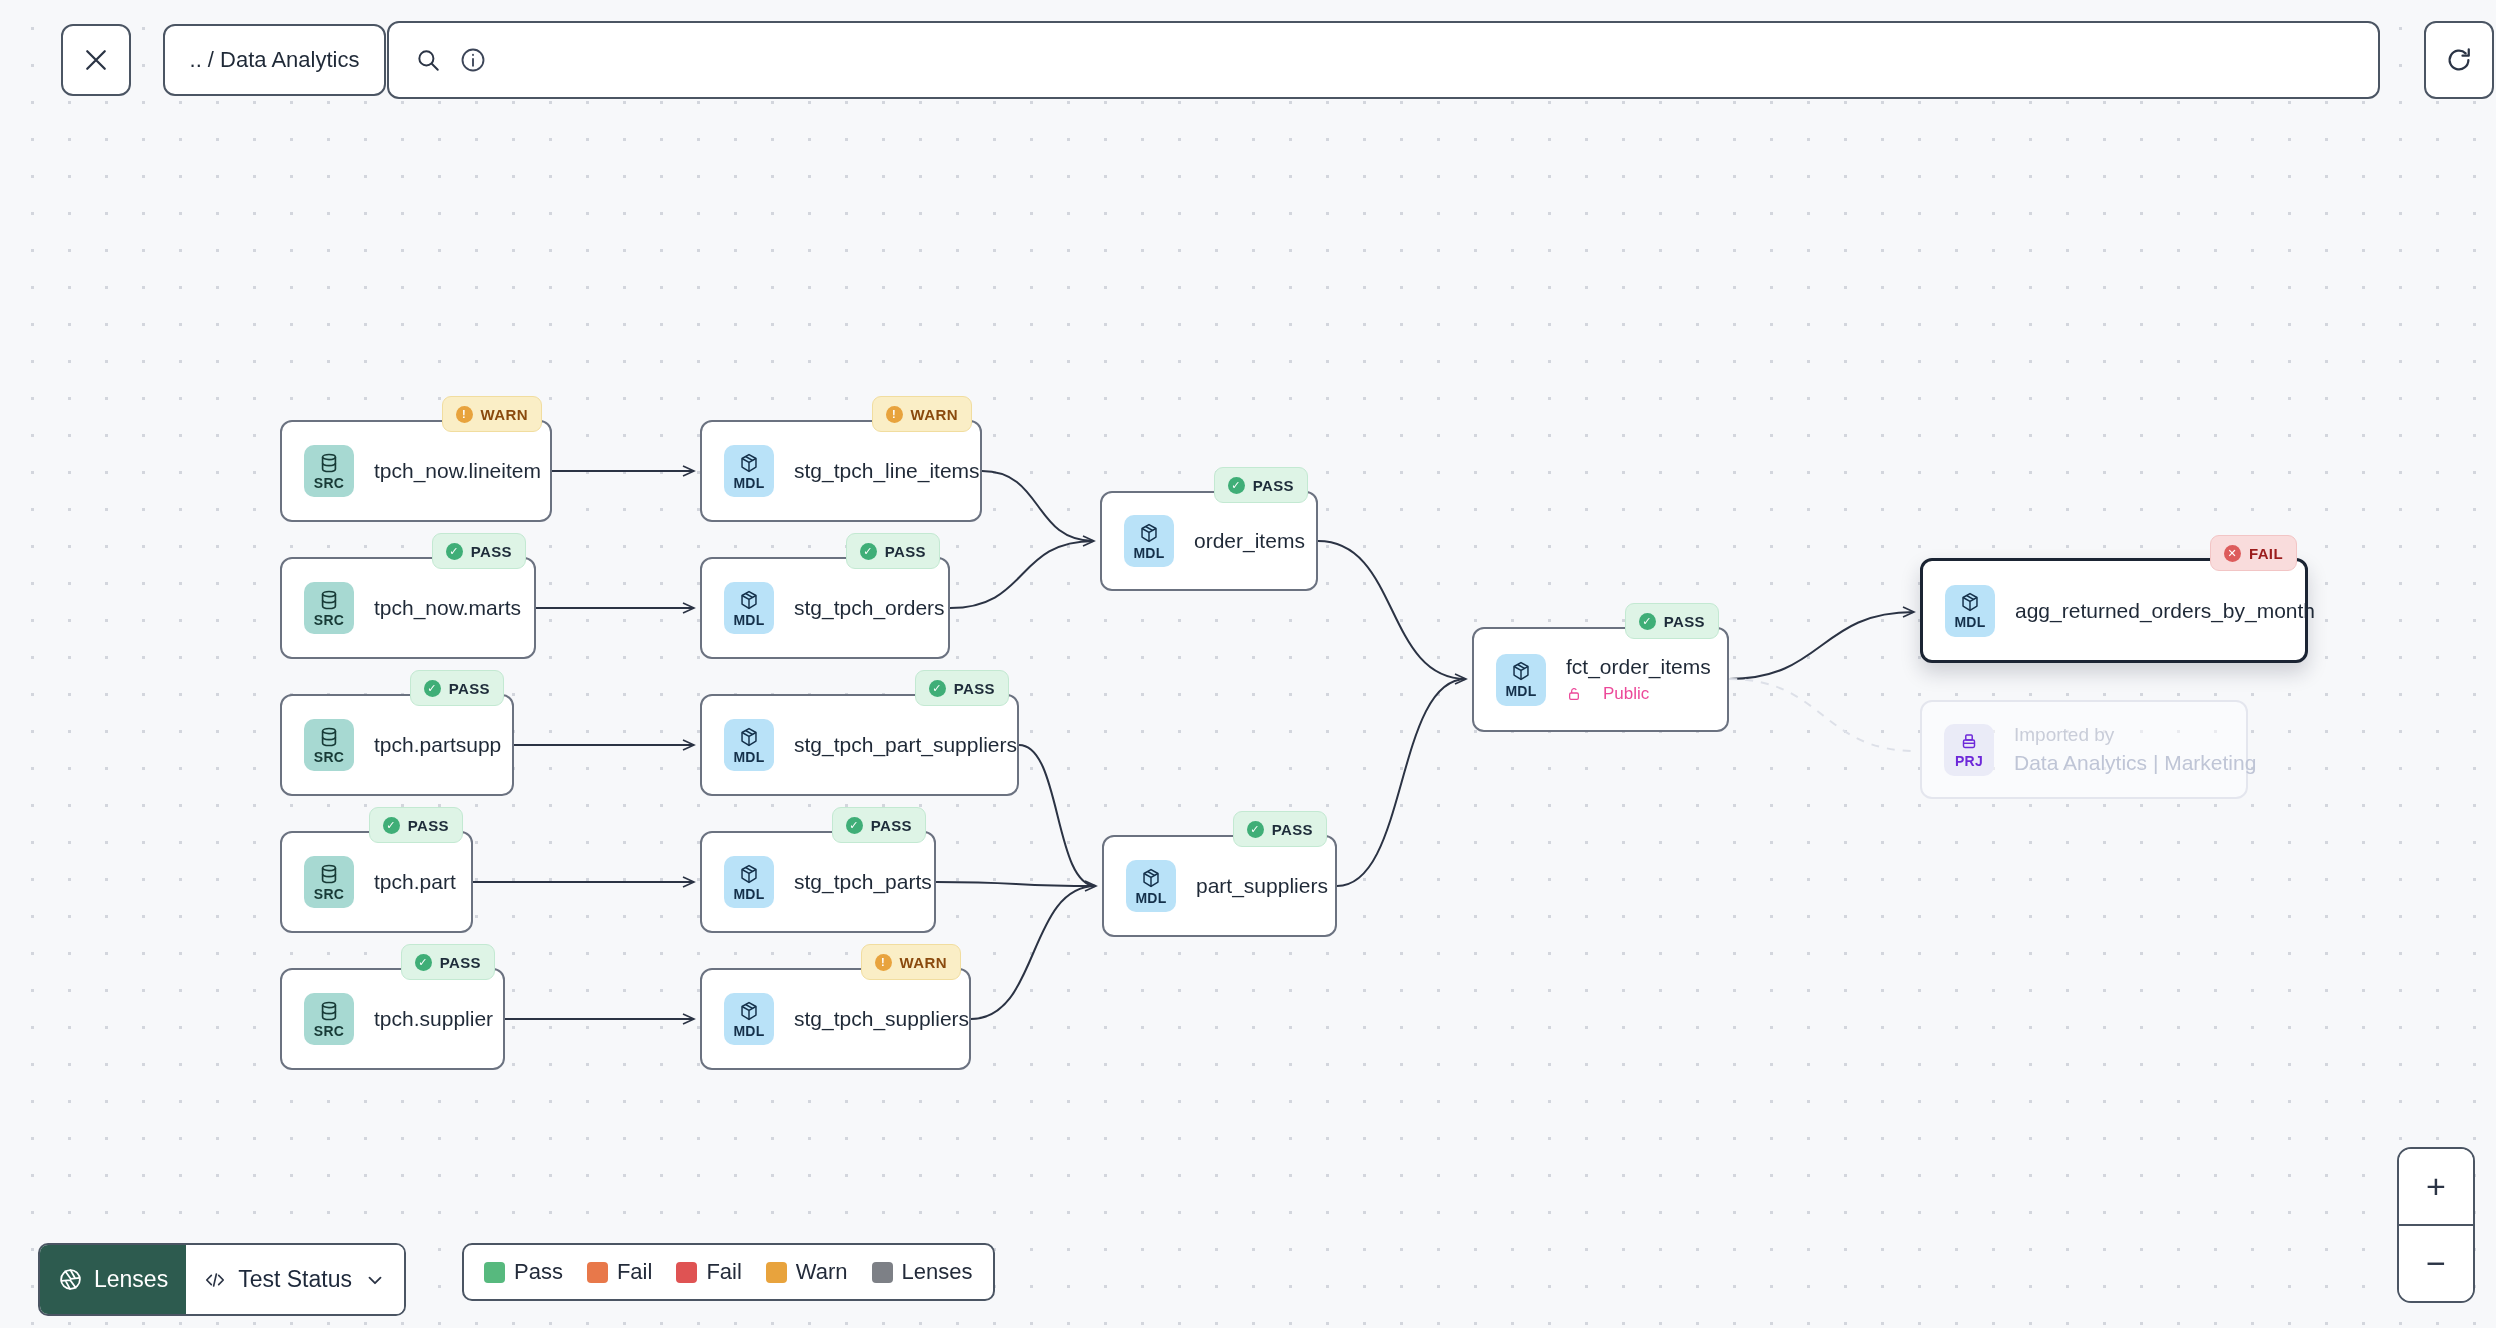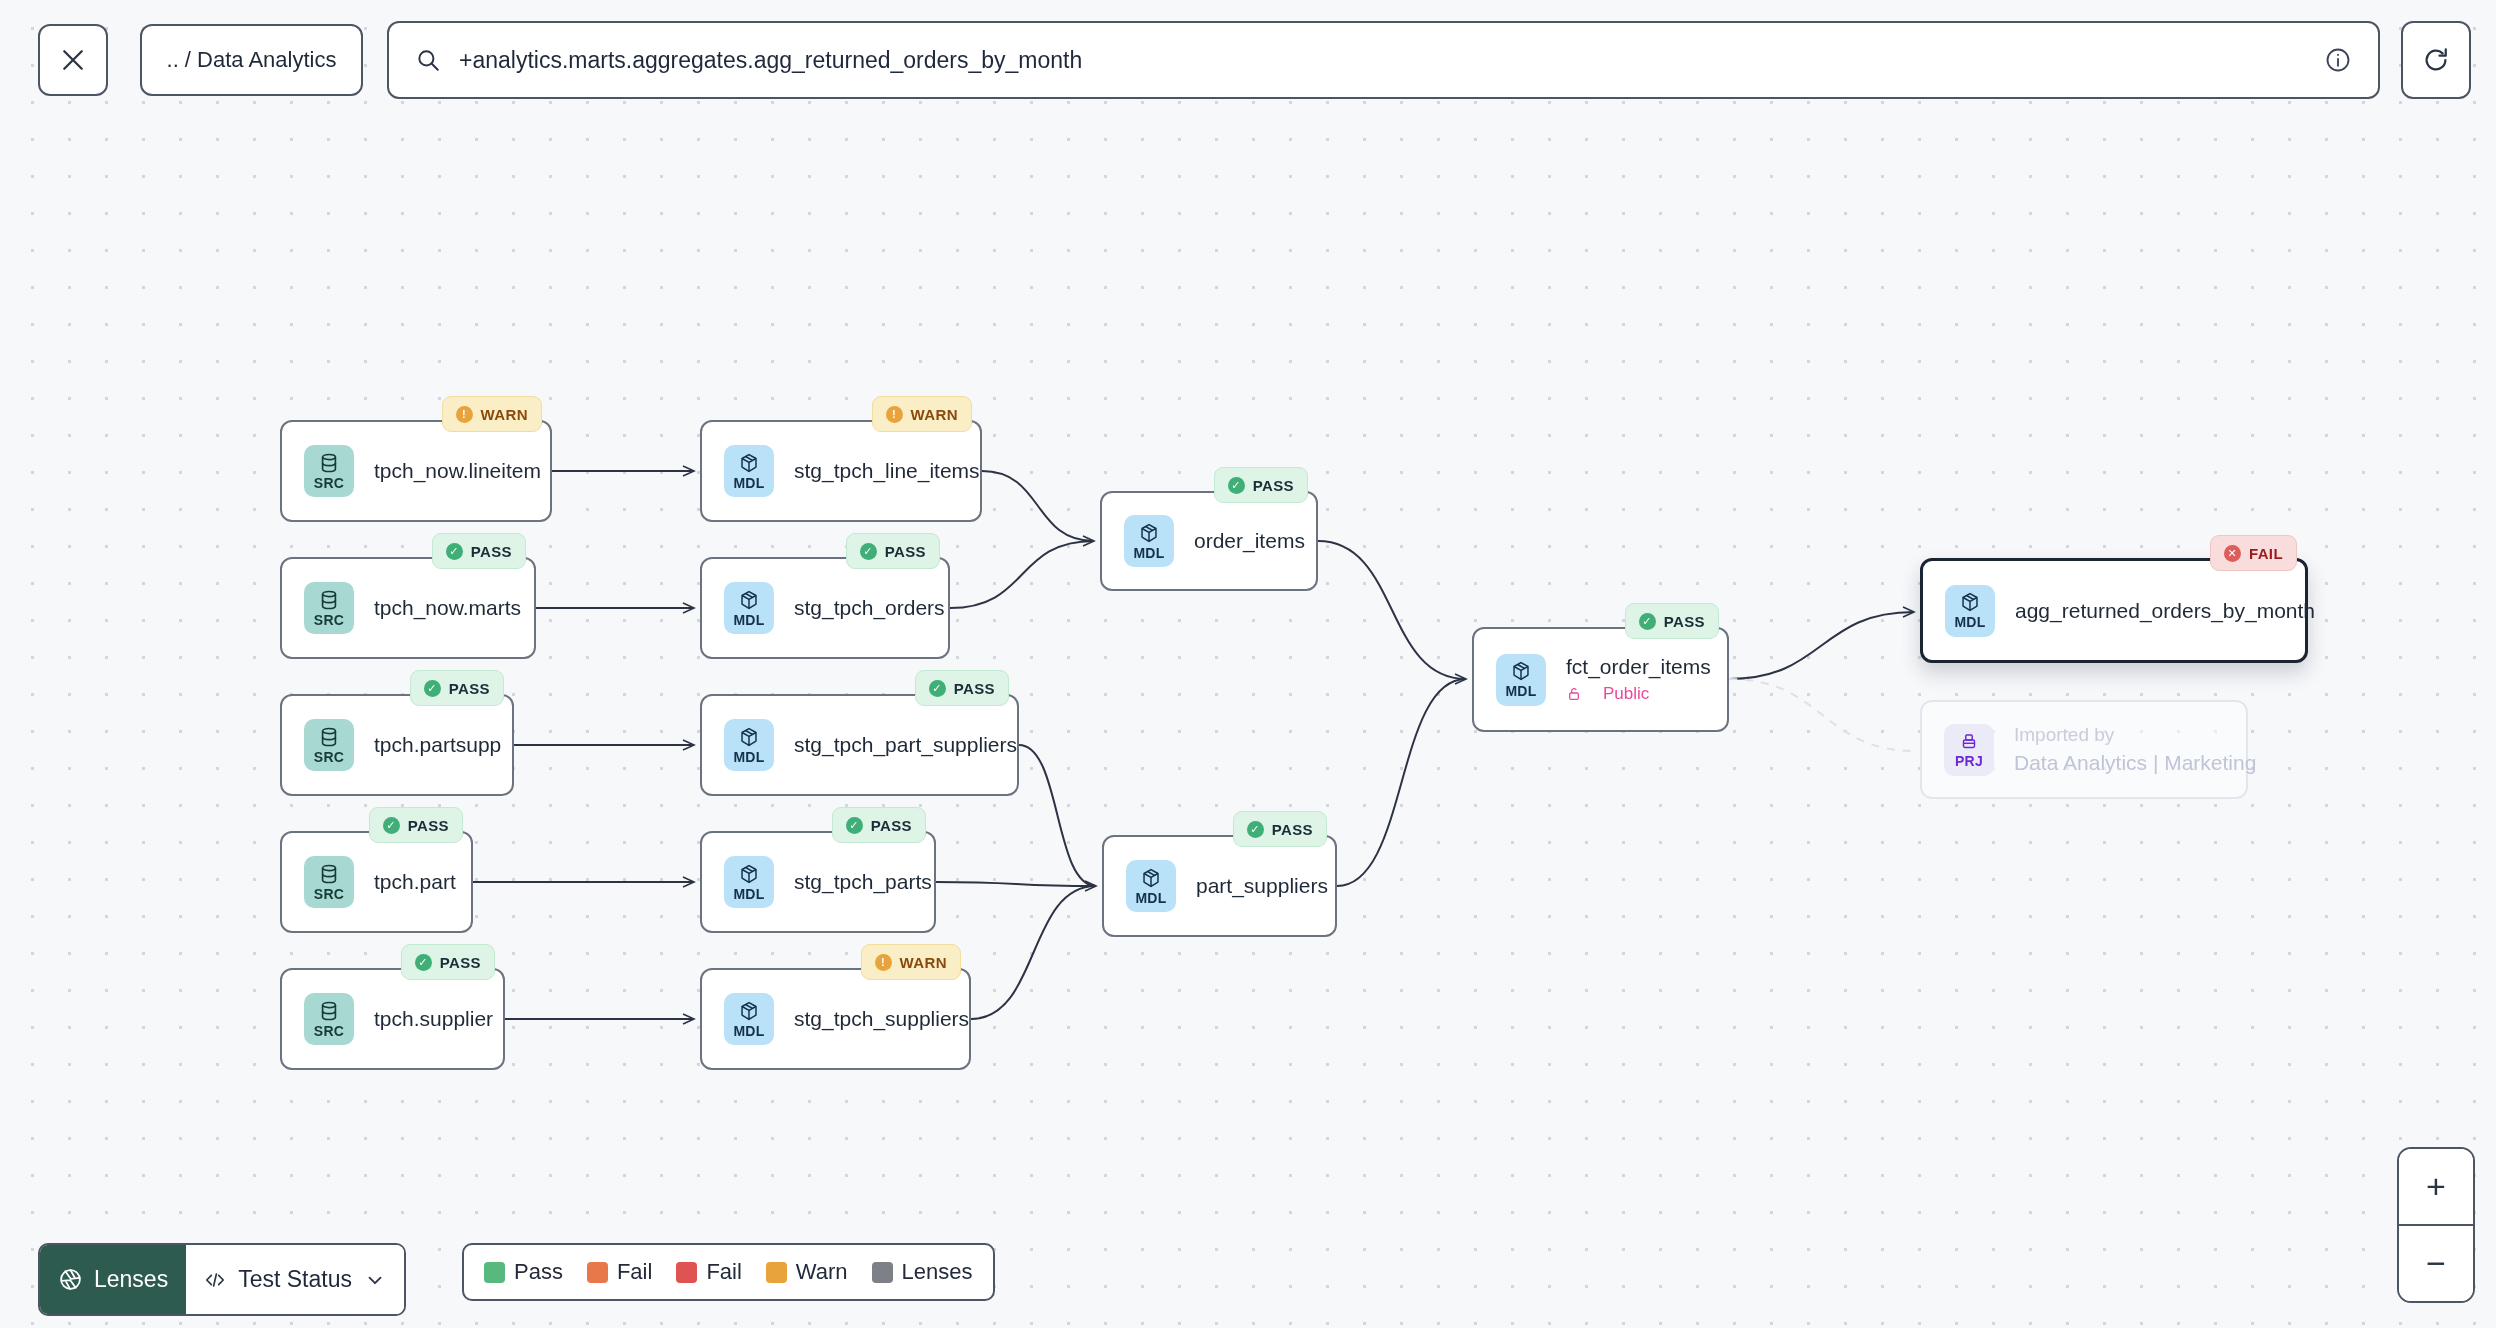--- a/index.html
+++ b/index.html
@@ -10,21 +10,21 @@
     background-color:#f7f8fa;
     background-image:radial-gradient(circle,#d3d6dd 1.7px,transparent 1.8px);
     background-size:37px 37px;
     background-position:14px 10px;
     position:relative;
   }
 
   
   .tb-btn{
     position:absolute; background:#fff; border:2px solid #4b5563; border-radius:12px;
-    display:flex; align-items:center; justify-content:center; cursor:pointer;
+    display:flex; align-items:center; justify-content:center; cursor:pointer;margin-left:23px;
   }
   #close-btn{ left:38px; top:24px; width:70px; height:72px; }
   #breadcrumb-btn{ left:140px; top:24px; width:223px; height:72px; font-size:22px; color:#1f2937; }
   #search-box{
     position:absolute; left:387px; top:21px; width:1993px; height:78px;
     background:#fff; border:2px solid #4b5563; border-radius:12px;
     display:flex; align-items:center; padding:0 26px; gap:18px;
   }
   #search-box input{
     flex:1; border:none; outline:none; font-size:23px; color:#1e293b;
@@ -120,21 +120,20 @@
   <span>.. / Data Analytics</span>
 </div>
 
 <div id="search-box">
   <span class="tbicon">
     <svg width="26" height="26" viewBox="0 0 24 24" fill="none" stroke="#2b3445" stroke-width="1.8" stroke-linecap="round">
         <circle cx="10.5" cy="10.5" r="6.5"></circle>
         <path d="M15.5 15.5L21 21"></path>
       </svg>
   </span>
-  <input type="text" value="+analytics.marts.aggregates.agg_returned_orders_by_month" style="">
   <span class="tbicon">
     <svg width="28" height="28" viewBox="0 0 24 24" fill="none" stroke="#3c4558" stroke-width="1.6" stroke-linecap="round">
         <circle cx="12" cy="12" r="9"></circle>
         <path d="M12 11v6"></path>
         <path d="M12 7.5v.2"></path>
       </svg>
   </span>
 </div>
 
 <div class="tb-btn" id="refresh-btn">

